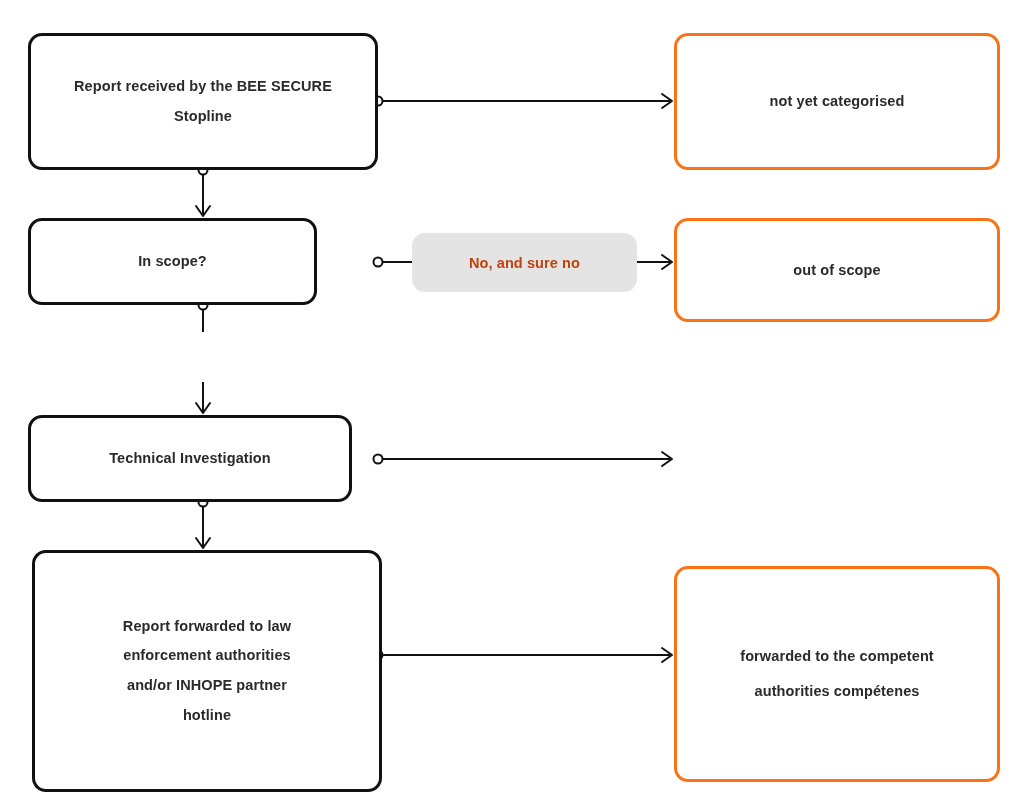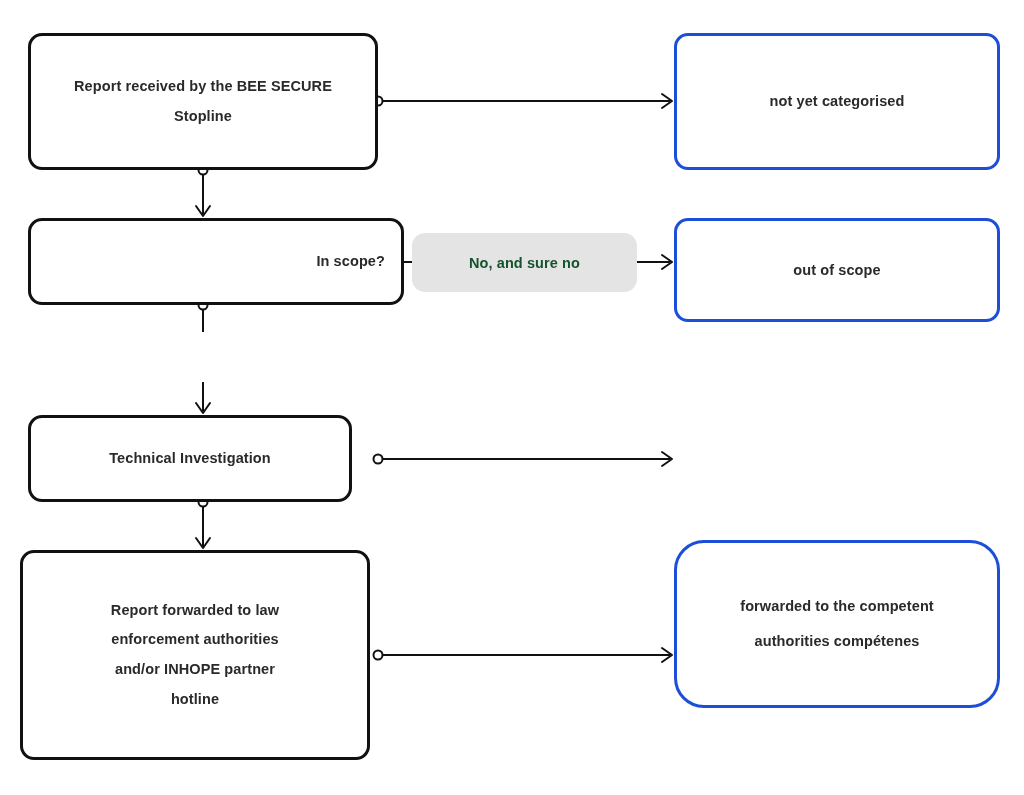--- a/index.html
+++ b/index.html
@@ -26,21 +26,21 @@
     align-items: center;
     justify-content: center;
     text-align: center;
     border-radius: 14px;
     background: #ffffff;
   }
   .node.process {
     border: 3px solid #111111;
   }
   .node.status {
-    border: 3px solid #1d4ed8;
+    border: 3px solid #f97316;
   }
   .node-label {
     font-weight: bold;
     font-size: 14.5px;
     line-height: 2.05;
     color: #2A2A2A;
     letter-spacing: .1px;
     padding: 0 16px;
     white-space: pre-line;
   }
@@ -51,21 +51,21 @@
   .edge-label {
     position: absolute;
     box-sizing: border-box;
     display: flex;
     align-items: center;
     justify-content: center;
     background: #E4E4E4;
     border-radius: 13px;
     font-weight: bold;
     font-size: 14.5px;
-    color: #14532d;
+    color: #c2410c;
     letter-spacing: .1px;
   }
   
   .edge-svg {
     position: absolute;
     left: 0;
     top: 0;
     width: 1024px;
     height: 795px;
     pointer-events: none;
@@ -140,45 +140,45 @@
       <polyline class="edge-head" points="662,648 672,655 662,662"></polyline>
     </g>
 
   </svg>
 
   <div class="node process" style="left:28px; top:33px; width:350px; height:137px;">
     <span class="node-label">Report received by the BEE SECURE
 Stopline</span>
   </div>
 
-  <div class="node process" style="left:28px; top:218px; width:376px; height:87px;justify-content:flex-end;">
+  <div class="node process" style="left:28px; top:218px; width:289px; height:87px;">
     <span class="node-label">In scope?</span>
   </div>
 
   <div class="node process" style="left:28px; top:415px; width:324px; height:87px;">
     <span class="node-label">Technical Investigation</span>
   </div>
 
-  <div class="node process" style="left:20px; top:550px; width:350px; height:210px;">
+  <div class="node process" style="left:32px; top:550px; width:350px; height:242px;">
     <span class="node-label">Report forwarded to law
 enforcement authorities
 and/or INHOPE partner
 hotline</span>
   </div>
 
   <div class="node status" style="left:674px; top:33px; width:326px; height:137px;">
     <span class="node-label">not yet categorised</span>
   </div>
 
   <div class="node status" style="left:674px; top:218px; width:326px; height:104px;">
     <span class="node-label">out of scope</span>
   </div>
 
 
-  <div class="node status" style="left:674px; top:540px; width:326px; height:168px;border-radius:30px;">
+  <div class="node status" style="left:674px; top:566px; width:326px; height:216px;">
     <span class="node-label">forwarded to the competent
 authorities compétenes</span>
   </div>
 
   <div class="edge-label" style="left:412px; top:233px; width:225px; height:59px;">
     <span>No, and sure no</span>
   </div>
 
 
 </div>

